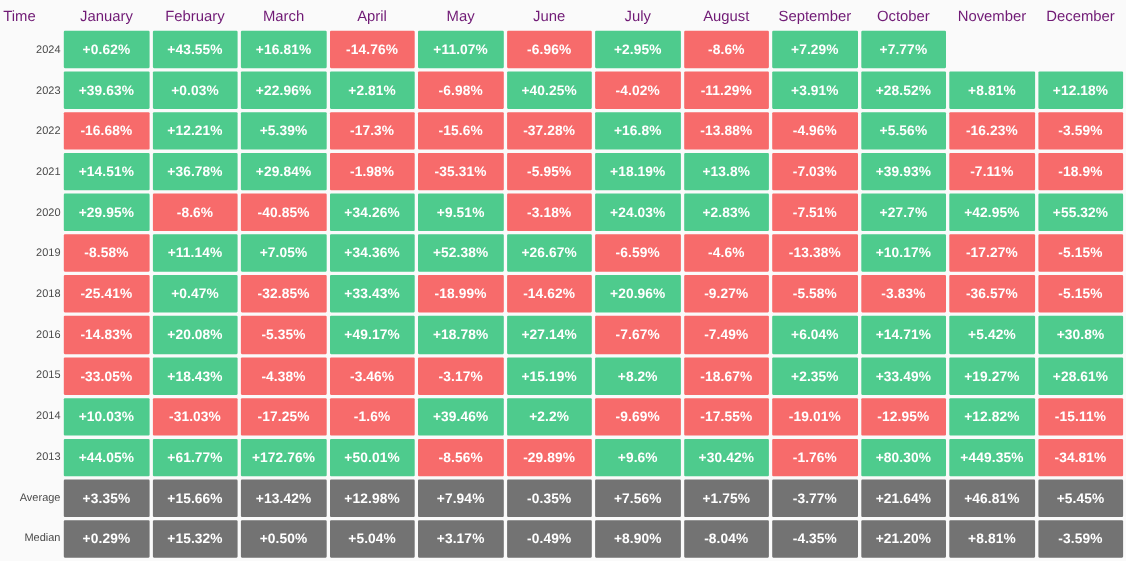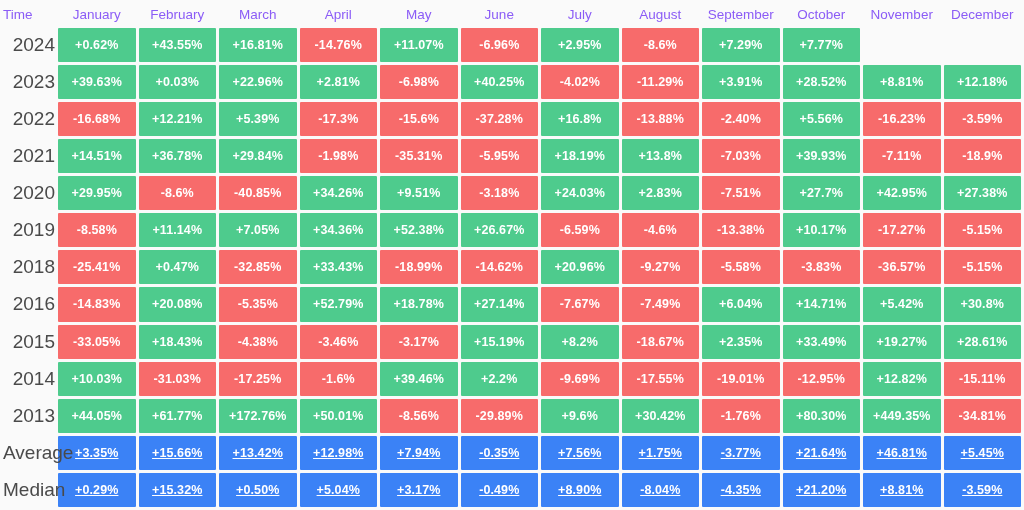--- a/index.html
+++ b/index.html
@@ -22,56 +22,56 @@
     table-layout: fixed;
   }
   #heatmap-table th,
   #heatmap-table td {
     padding: 0;
     margin: 0;
   }
   thead th {
     font-weight: normal;
     font-size: 13.5px;
-    color: #8b5cf6;
+    color: #701a75;
     text-align: center;
     height: 22px;
     vertical-align: middle;
     background: transparent;
   }
   thead th.corner-head {
     width: 52px;
     text-align: left;
     padding-left: 5px;
   }
   tbody th.row-label {
     width: 52px;
     font-weight: normal;
-    font-size: 19px;
+    font-size: 10px;
     color: #4a4a4a;
     text-align: right;
     padding-right: 6px;
     vertical-align: middle;
     background: transparent;
     white-space: nowrap;
   }
   tbody td.cell {
     text-align: center;
     vertical-align: middle;
     height: 30px;
     font-size: 12.5px;
     font-weight: bold;
     color: #ffffff;
     border-radius: 1px;
     letter-spacing: 0.1px;
     white-space: nowrap;
   }
   td.pos  { background: #4ecb8d; }
   td.neg  { background: #f76b6b; }
-  td.stat { background: #3b82f6; text-decoration: underline; }
+  td.stat { background: #737373; }
   td.empty { background: transparent; }
 </style>
 </head>
 <body>
 
 <table id="heatmap-table">
   <thead>
     <tr>
       <th class="corner-head">Time</th>
     <th class="month-head">January</th>
@@ -122,21 +122,21 @@
       <tr>
         <th class="row-label">2022</th>
         <td class="cell neg">-16.68%</td>
         <td class="cell pos">+12.21%</td>
         <td class="cell pos">+5.39%</td>
         <td class="cell neg">-17.3%</td>
         <td class="cell neg">-15.6%</td>
         <td class="cell neg">-37.28%</td>
         <td class="cell pos">+16.8%</td>
         <td class="cell neg">-13.88%</td>
-        <td class="cell neg">-2.40%</td>
+        <td class="cell neg">-4.96%</td>
         <td class="cell pos">+5.56%</td>
         <td class="cell neg">-16.23%</td>
         <td class="cell neg">-3.59%</td>
       </tr>
       <tr>
         <th class="row-label">2021</th>
         <td class="cell pos">+14.51%</td>
         <td class="cell pos">+36.78%</td>
         <td class="cell pos">+29.84%</td>
         <td class="cell neg">-1.98%</td>
@@ -155,21 +155,21 @@
         <td class="cell neg">-8.6%</td>
         <td class="cell neg">-40.85%</td>
         <td class="cell pos">+34.26%</td>
         <td class="cell pos">+9.51%</td>
         <td class="cell neg">-3.18%</td>
         <td class="cell pos">+24.03%</td>
         <td class="cell pos">+2.83%</td>
         <td class="cell neg">-7.51%</td>
         <td class="cell pos">+27.7%</td>
         <td class="cell pos">+42.95%</td>
-        <td class="cell pos">+27.38%</td>
+        <td class="cell pos">+55.32%</td>
       </tr>
       <tr>
         <th class="row-label">2019</th>
         <td class="cell neg">-8.58%</td>
         <td class="cell pos">+11.14%</td>
         <td class="cell pos">+7.05%</td>
         <td class="cell pos">+34.36%</td>
         <td class="cell pos">+52.38%</td>
         <td class="cell pos">+26.67%</td>
         <td class="cell neg">-6.59%</td>
@@ -192,21 +192,21 @@
         <td class="cell neg">-5.58%</td>
         <td class="cell neg">-3.83%</td>
         <td class="cell neg">-36.57%</td>
         <td class="cell neg">-5.15%</td>
       </tr>
       <tr>
         <th class="row-label">2016</th>
         <td class="cell neg">-14.83%</td>
         <td class="cell pos">+20.08%</td>
         <td class="cell neg">-5.35%</td>
-        <td class="cell pos">+52.79%</td>
+        <td class="cell pos">+49.17%</td>
         <td class="cell pos">+18.78%</td>
         <td class="cell pos">+27.14%</td>
         <td class="cell neg">-7.67%</td>
         <td class="cell neg">-7.49%</td>
         <td class="cell pos">+6.04%</td>
         <td class="cell pos">+14.71%</td>
         <td class="cell pos">+5.42%</td>
         <td class="cell pos">+30.8%</td>
       </tr>
       <tr>

